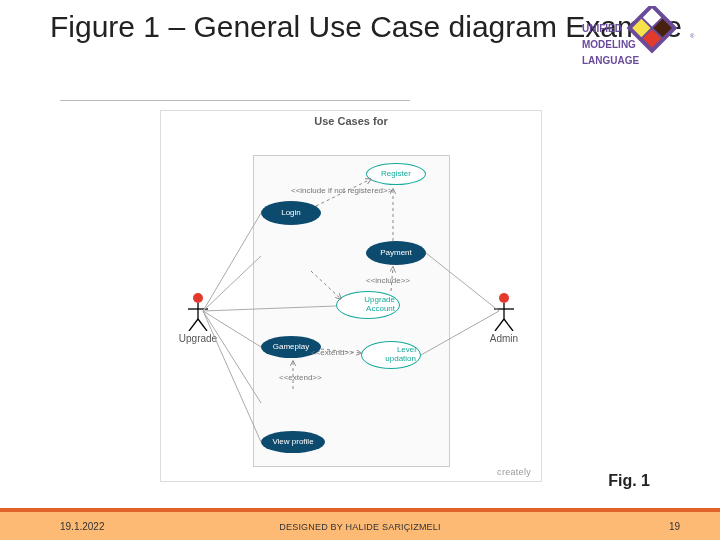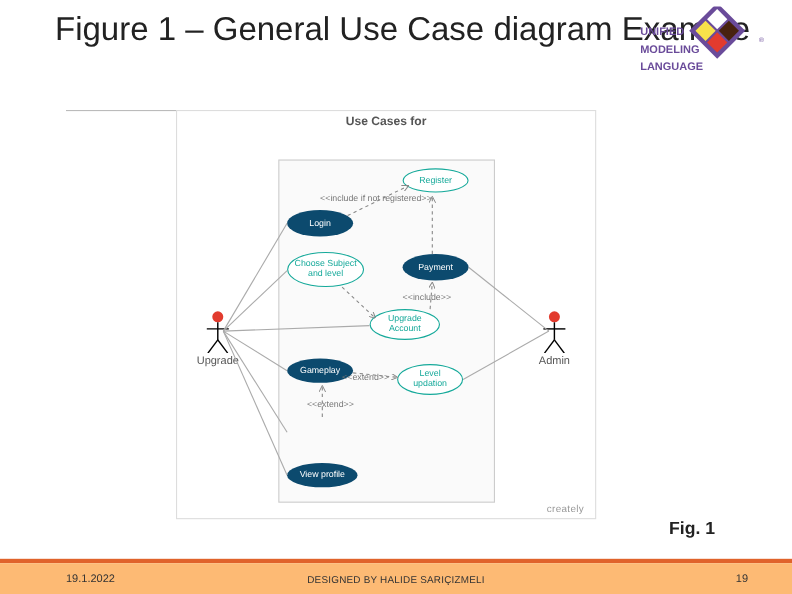--- a/index.html
+++ b/index.html
@@ -1,26 +1,26 @@
 <!DOCTYPE html>
 <html><head>
 <meta charset="utf-8">
 <style>
   html,body{margin:0;padding:0;width:720px;height:540px;font-family:"Segoe UI",Arial,sans-serif;background:#fff;color:#222;overflow:hidden}
   .slide{position:relative;width:720px;height:540px}
   .title{position:absolute;left:50px;top:10px;font-size:30px;font-weight:400;line-height:1.15;color:#222}
   .title-rule{position:absolute;left:60px;top:100px;width:350px;height:0;border-top:1px solid #bbb}
   .logo{position:absolute;right:18px;top:6px;width:120px;height:80px}
-  .diagram-frame{position:absolute;left:160px;top:100px;width:380px;height:370px;border:1px solid #ddd;background:#fff}
+  .diagram-frame{position:absolute;left:160px;top:110px;width:380px;height:370px;border:1px solid #ddd;background:#fff}
   .diagram-title{position:absolute;left:0;top:4px;width:100%;text-align:center;font-size:11px;font-weight:600;color:#555;line-height:1.25}
   .system-box{position:absolute;left:92px;top:44px;width:195px;height:310px;border:1px solid #ccc;background:#fafafa}
   .actor{position:absolute;width:50px;text-align:center}
   .actor svg{display:block;margin:0 auto}
   .actor-label{font-size:10px;color:#555;margin-top:2px}
-  .usecase{position:absolute;border-radius:50%;display:flex;align-items:center;justify-content:center;text-align:center;font-size:8px;line-height:1.1;color:#fff;padding:2px 4px;box-sizing:border-box}
+  .usecase{position:absolute;border-radius:50%;display:flex;align-items:center;justify-content:center;text-align:right;font-size:8px;line-height:1.1;color:#fff;padding:2px 4px;box-sizing:border-box}
   .uc-teal{background:#0c4a6e}
   .uc-outline{background:#fff;color:#15a99a;border:1.5px solid #15a99a}
   .stereo{position:absolute;font-size:8px;color:#777}
   .creately{position:absolute;right:10px;bottom:4px;font-size:9px;color:#999;letter-spacing:.3px}
   .fig-caption{position:absolute;right:70px;bottom:50px;font-size:16px;font-weight:600}
   .footer{position:absolute;left:0;bottom:0;width:100%;height:28px;background:#fdba74}
   .footer-bar{position:absolute;left:0;bottom:28px;width:100%;height:4px;background:#e0632b}
   .footer-date{position:absolute;left:60px;bottom:8px;font-size:10px;color:#333}
   .footer-author{position:absolute;left:0;bottom:8px;width:100%;text-align:center;font-size:9px;color:#333;letter-spacing:.2px}
   .footer-page{position:absolute;right:40px;bottom:8px;font-size:10px;color:#333}
@@ -75,21 +75,20 @@
         <line x1="15" y1="12" x2="15" y2="28" stroke="#000" stroke-width="1.3"></line>
         <line x1="5" y1="18" x2="25" y2="18" stroke="#000" stroke-width="1.3"></line>
         <line x1="15" y1="28" x2="6" y2="40" stroke="#000" stroke-width="1.3"></line>
         <line x1="15" y1="28" x2="24" y2="40" stroke="#000" stroke-width="1.3"></line>
       </svg>
       <div class="actor-label">Admin</div>
     </div>
 
     <div class="usecase uc-outline" style="left:205px;top:52px;width:60px;height:22px">Register</div>
     <div class="usecase uc-teal" style="left:100px;top:90px;width:60px;height:24px">Login</div>
-    <div class="usecase uc-outline" style="left:100px;top:128px;width:70px;height:32px">Choose Subject and level</div>
     <div class="usecase uc-teal" style="left:205px;top:130px;width:60px;height:24px">Payment</div>
     <div class="usecase uc-outline" style="left:175px;top:180px;width:64px;height:28px">Upgrade Account</div>
     <div class="usecase uc-teal" style="left:100px;top:225px;width:60px;height:22px">Gameplay</div>
     <div class="usecase uc-outline" style="left:200px;top:230px;width:60px;height:28px">Level updation</div>
     <div class="usecase uc-teal" style="left:100px;top:320px;width:64px;height:22px">View profile</div>
 
     <div class="stereo" style="left:130px;top:75px">&lt;&lt;include if not registered&gt;&gt;</div>
     <div class="stereo" style="left:205px;top:165px">&lt;&lt;include&gt;&gt;</div>
     <div class="stereo" style="left:150px;top:237px">&lt;&lt;extend&gt;&gt;</div>
     <div class="stereo" style="left:118px;top:262px">&lt;&lt;extend&gt;&gt;</div>

